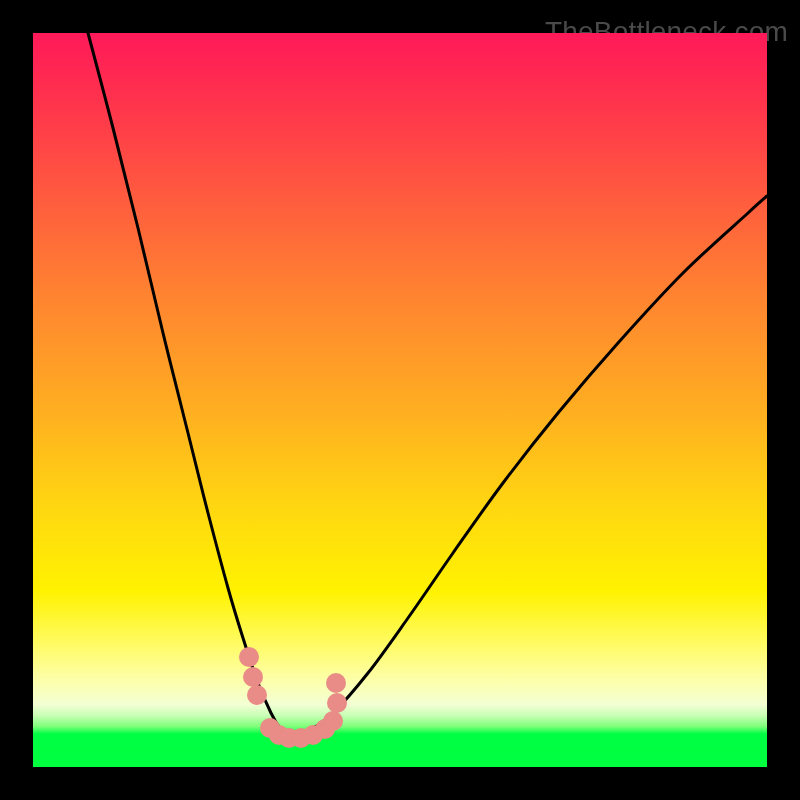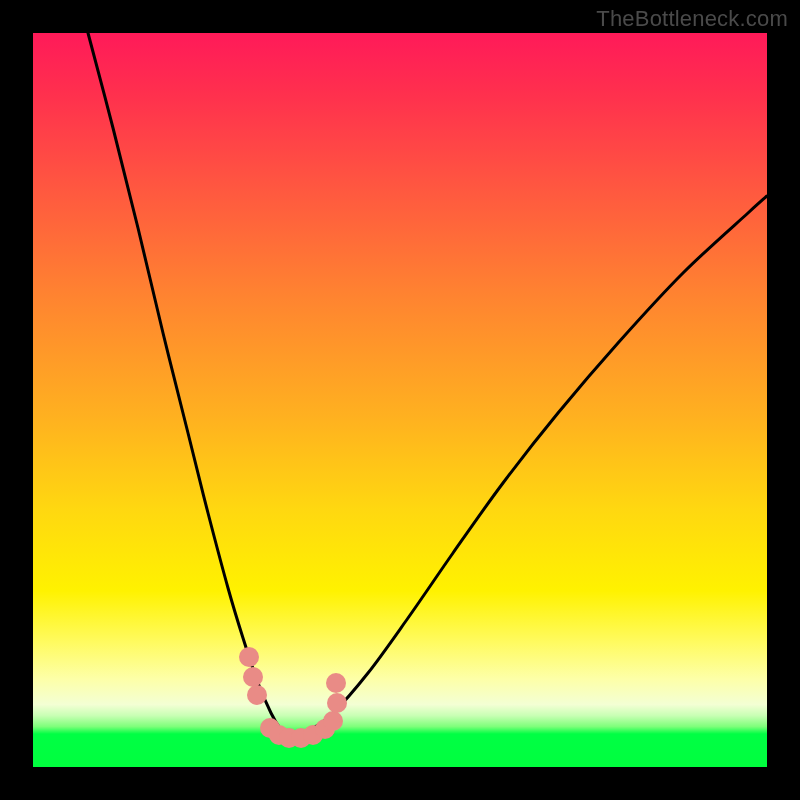--- a/index.html
+++ b/index.html
@@ -39,24 +39,24 @@
       #fdffa8 88%,
       #f3ffd4 91.5%,
       #c8ffb4 93%,
       #7dff7a 94.5%,
       #00ff44 95.5%,
       #00ff3e 100%
     );
   }
   .watermark {
     position: absolute;
-    top: 6px;
+    top: 16px;
     right: 12px;
     color: #4a4a4a;
-    font-size: 22px;
+    font-size: 28px;
     letter-spacing: 0.2px;
     font-weight: 500;
   }
   svg.curves {
     position: absolute;
     left: 0;
     top: 0;
     width: 734px;
     height: 734px;
     overflow: visible;

